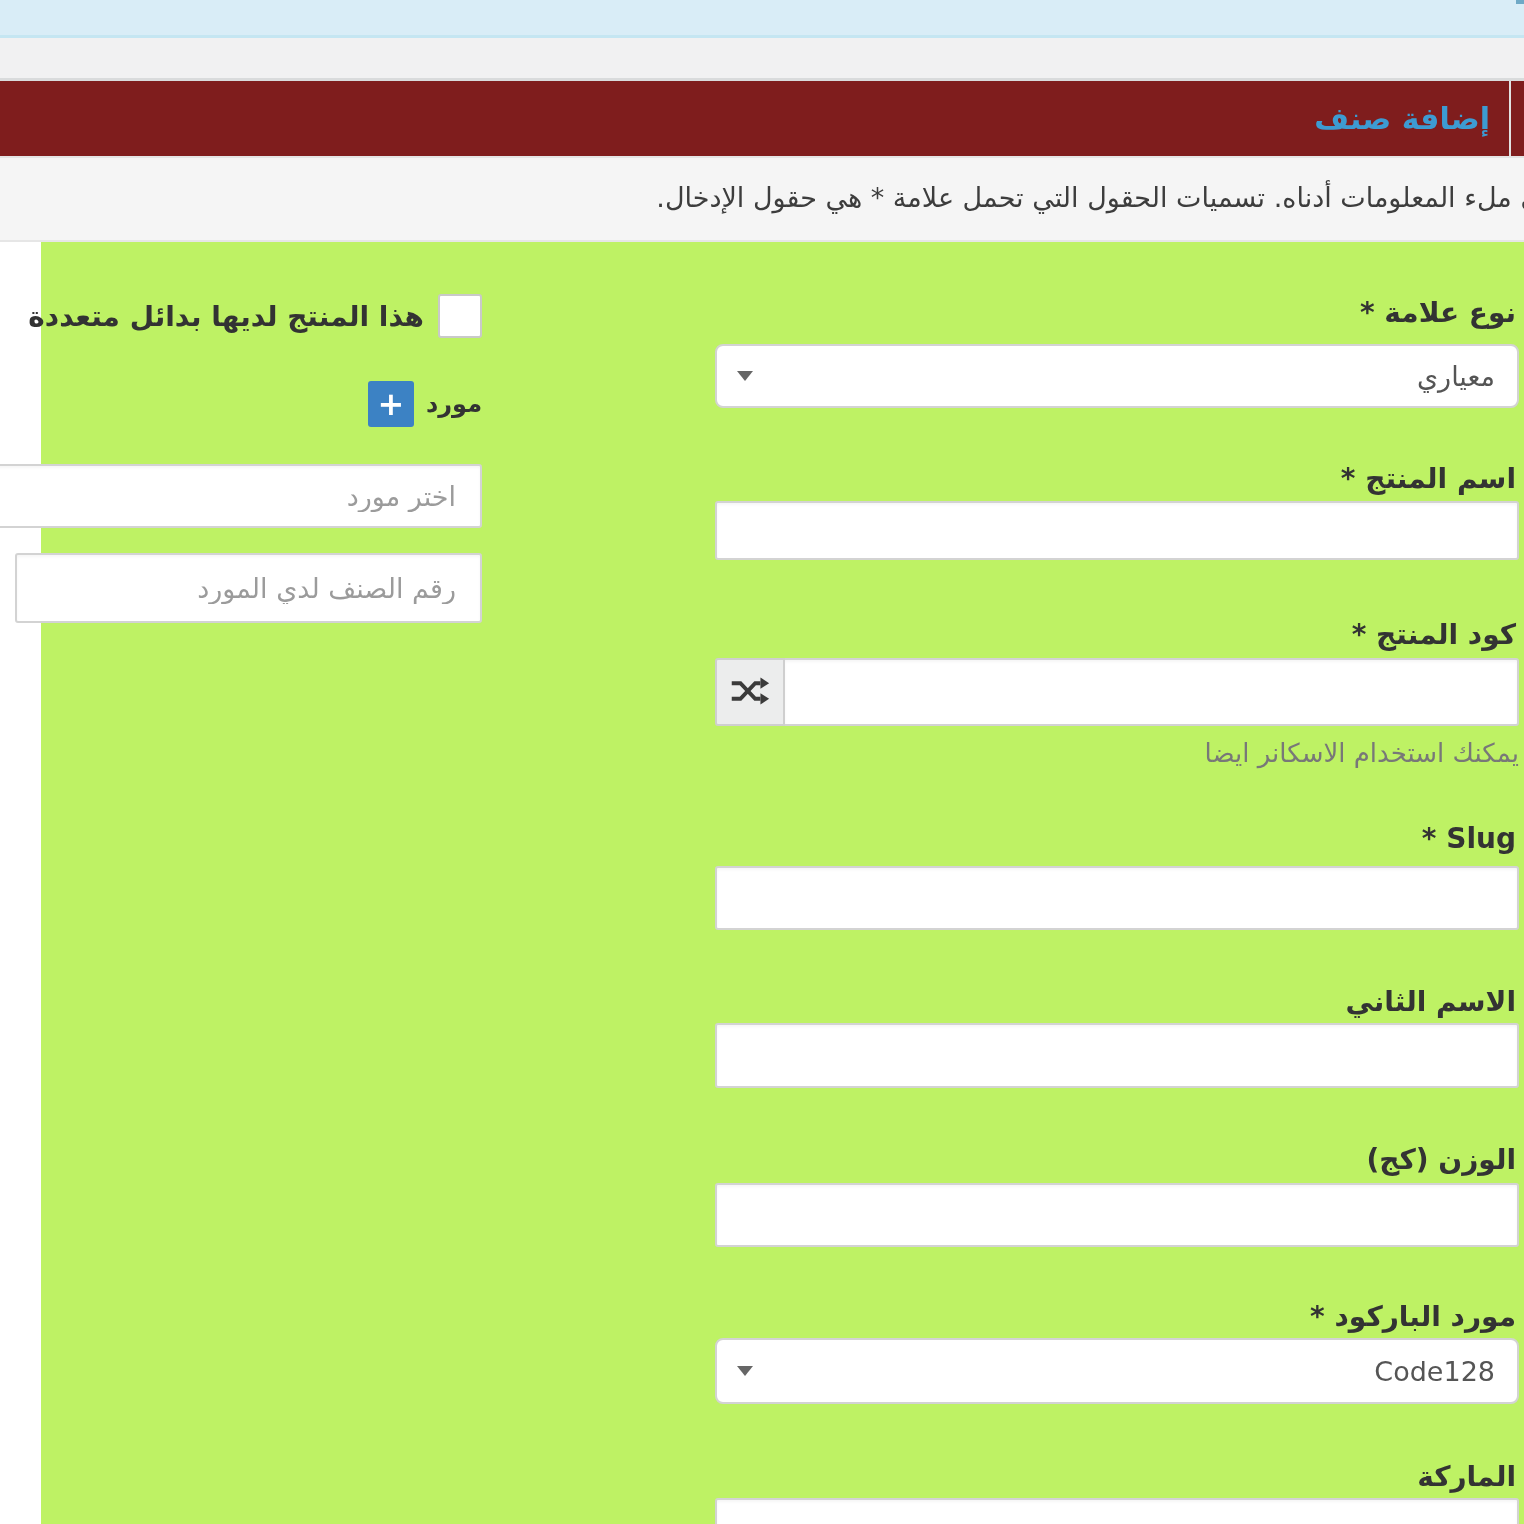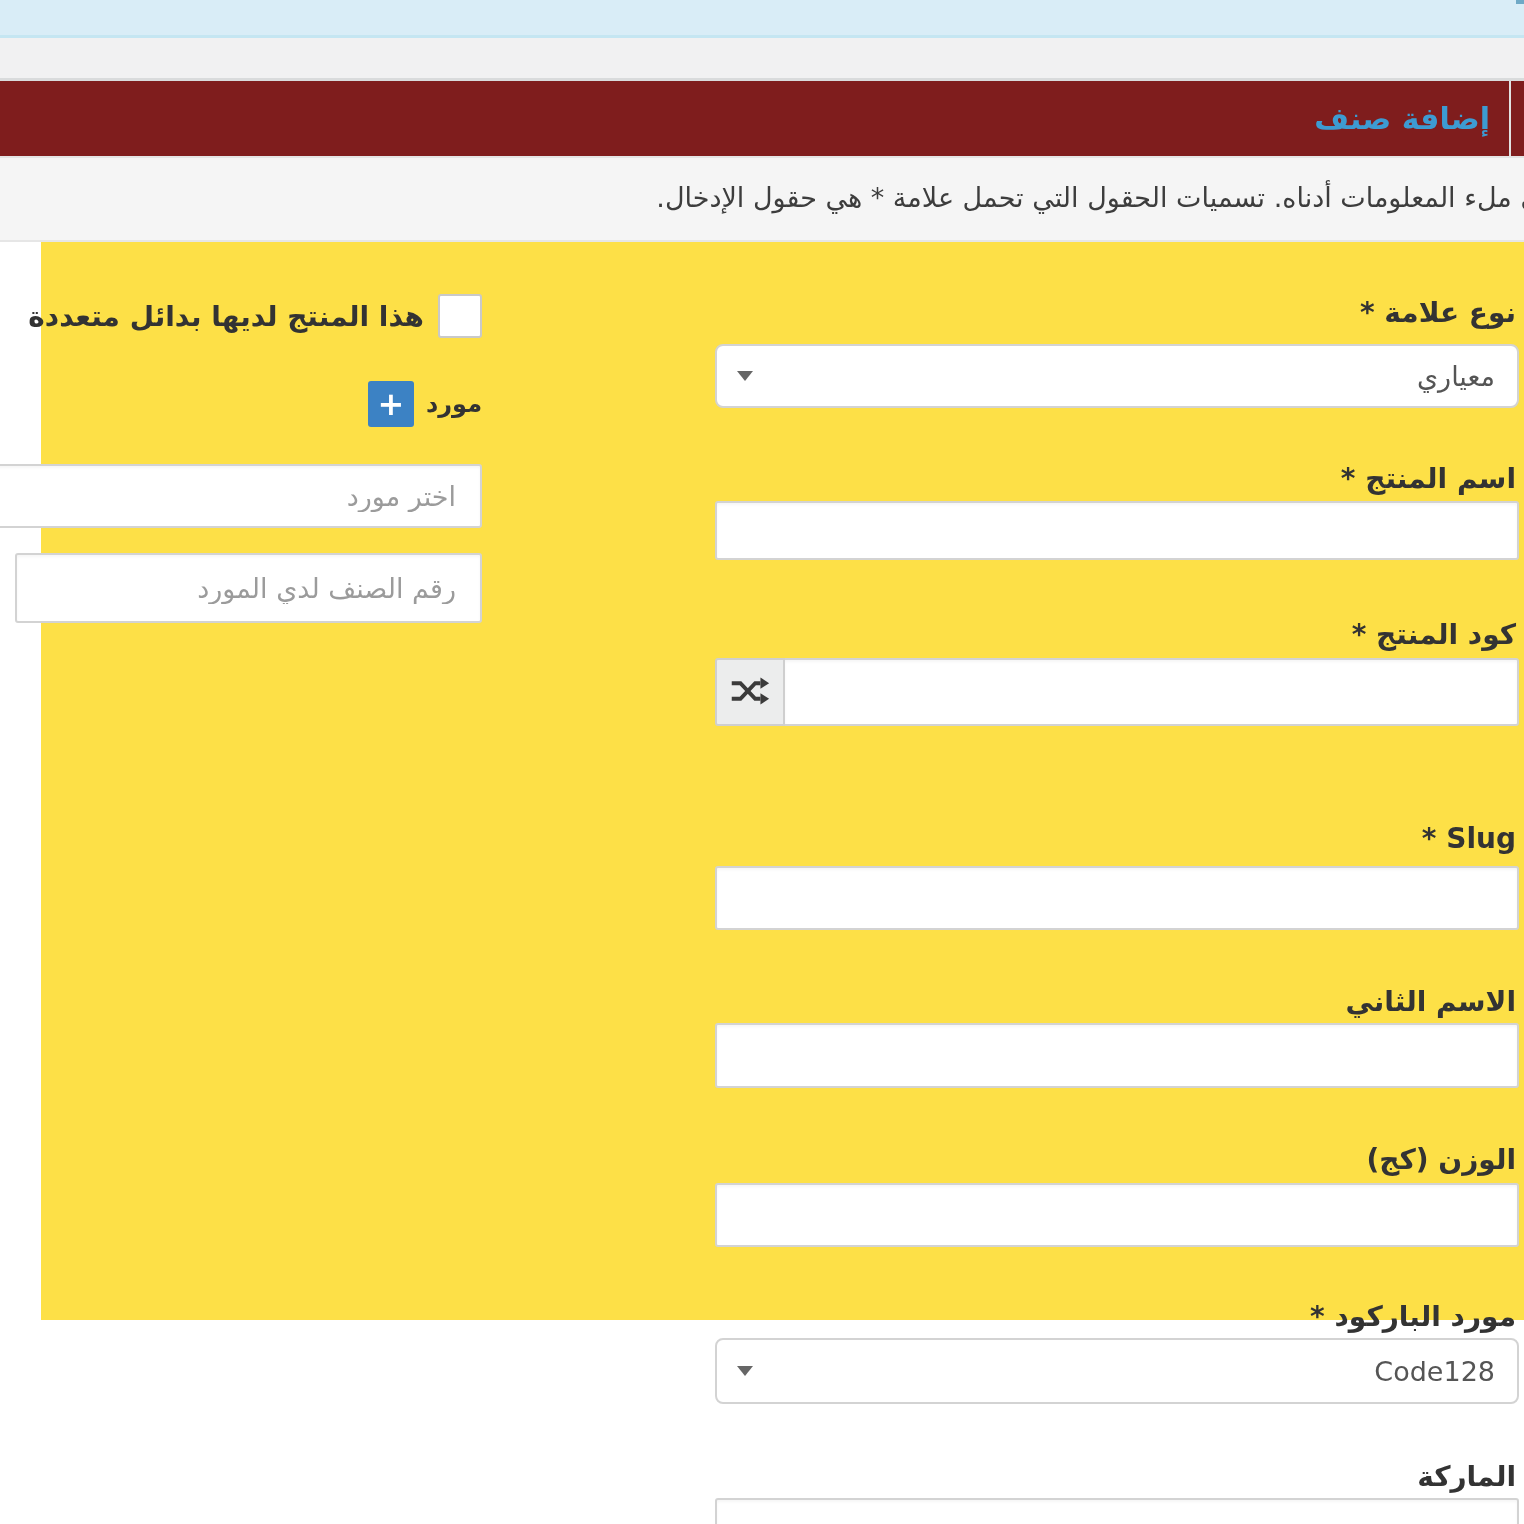--- a/index.html
+++ b/index.html
@@ -14,21 +14,21 @@
   .corner-notch{position:absolute;top:0;right:0;width:8px;height:4px;background:#6fa9c6;}
   .gray-bar{position:absolute;top:38px;left:0;right:0;height:40px;background:#f1f1f2;border-bottom:3px solid #d9dbdc;}
   
   .panel-head{position:absolute;top:81px;left:0;right:0;height:75px;background:#7f1d1d;border-bottom:2px solid #e4e4e4;}
   .panel-title{position:absolute;right:34px;top:0;line-height:75px;font-size:30px;font-weight:bold;color:#3d9bd2;white-space:nowrap;}
   .head-divider{position:absolute;right:13px;top:0;bottom:0;width:2px;background:#e2e2e2;}
   
   .subtitle-band{position:absolute;top:158px;left:0;right:0;height:82px;background:#f5f5f5;border-bottom:2px solid #e6e6e6;}
   .subtitle-text{position:absolute;right:-58px;top:0;line-height:80px;font-size:27px;color:#3d3d3d;white-space:nowrap;}
   
-  .form-area{position:absolute;top:242px;left:0;right:0;height:1078px;background:#fde047;margin-left:41px;}
+  .form-area{position:absolute;top:242px;left:0;right:0;height:1282px;background:#bef264;margin-left:41px;}
   .flabel{position:absolute;right:8px;font-size:28px;font-weight:bold;color:#333333;white-space:nowrap;line-height:38px;}
   .tinput{
     position:absolute;right:5px;width:804px;box-sizing:border-box;
     border:2px solid #d3d3d3;border-radius:3px;background:#fff;
     box-shadow:inset 0 2px 3px rgba(0,0,0,.04);
     font-family:"DejaVu Sans",sans-serif;font-size:27px;color:#555;
     padding:0 22px;outline:none;
   }
   .tinput::placeholder{color:#9b9b9b;opacity:1;}
   .selbox{
@@ -131,20 +131,21 @@
           <g fill="none" stroke="#3b3b3b" stroke-width="4.5">
             <path d="M2 7 H12 L29 25 H35"></path>
             <path d="M2 25 H12 L29 7 H35"></path>
           </g>
           <polygon points="35,18.5 45,25 35,31.5" fill="#3b3b3b"></polygon>
           <polygon points="35,0.5 45,7 35,13.5" fill="#3b3b3b"></polygon>
         </svg>
       </span>
     </button>
   </div>
+  <span class="hint" style="top:496px">يمكنك استخدام الاسكانر ايضا</span>
 
   <span class="flabel" style="top:578px">Slug *</span>
   <input class="tinput" style="top: 624px; height: 64px;" type="text">
 
   <span class="flabel" style="top:741px">الاسم الثاني</span>
   <input class="tinput" style="top: 781px; height: 65px;" type="text">
 
   <span class="flabel" style="top:899px">الوزن (كج)</span>
   <input class="tinput" style="top: 941px; height: 64px;" type="text">
 

